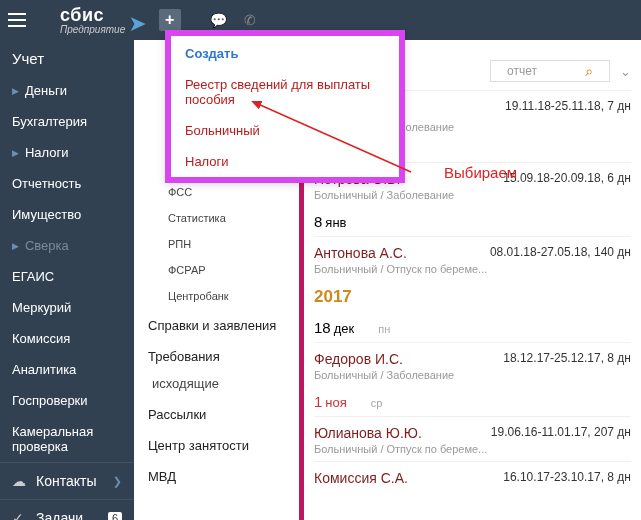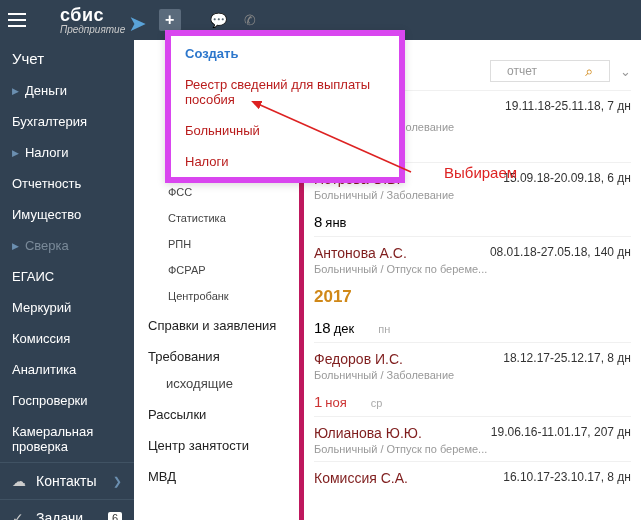--- a/index.html
+++ b/index.html
@@ -61,21 +61,21 @@
     background:#fff; color:#333; border-radius:2px; font-size:11px;
     padding:0 4px; min-width:14px; text-align:center;
   }
   .middle {
     width:170px; background:#fff; font-size:13px; color:#444;
     border-right:5px solid #be185d; overflow:hidden;
   }
   .mid-item { padding:6px 14px; display:flex; justify-content:space-between; align-items:center; }
   .mid-item.section { color:#222; padding-top:10px; }
   .mid-item.sub { padding-left:34px; color:#444; }
-  .mid-item.sub2 { padding-left:32px; padding-right:20px; }
+  .mid-item.sub2 { padding-left:18px; padding-right:20px; }
   .mid-count { color:#2d77cc; font-size:12px; margin-right:4px; }
   .content { flex:1; padding:0 10px; position:relative; overflow:hidden; }
   .search-row { padding:20px 0 8px; display:flex; justify-content:flex-end; align-items:center; gap:10px; }
   .search-box { border:1px solid #ddd; padding:3px 16px; width:120px; height:22px; color:#999; font-size:12px; display:flex; align-items:center; justify-content:space-between;}
   .search-icon { color:#d08818; font-size:14px; }
   .list { font-size:12.5px; }
   .row { padding:8px 0 6px; border-top:1px solid #f0f0f0; display:flex; align-items:flex-start; justify-content:space-between; }
   .row-left { max-width:180px; }
   .name { color:#7f1d1d; font-size:14px; }
   .sub { color:#999; font-size:11px; margin-top:2px; white-space:nowrap; overflow:hidden; text-overflow:ellipsis; }

